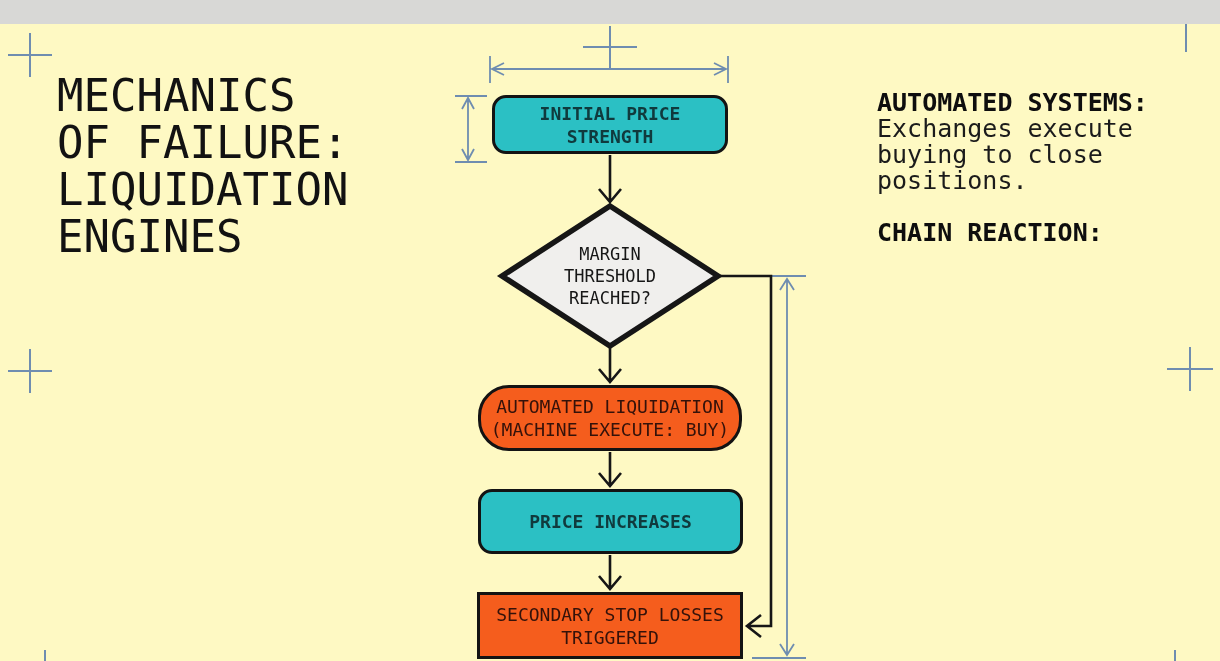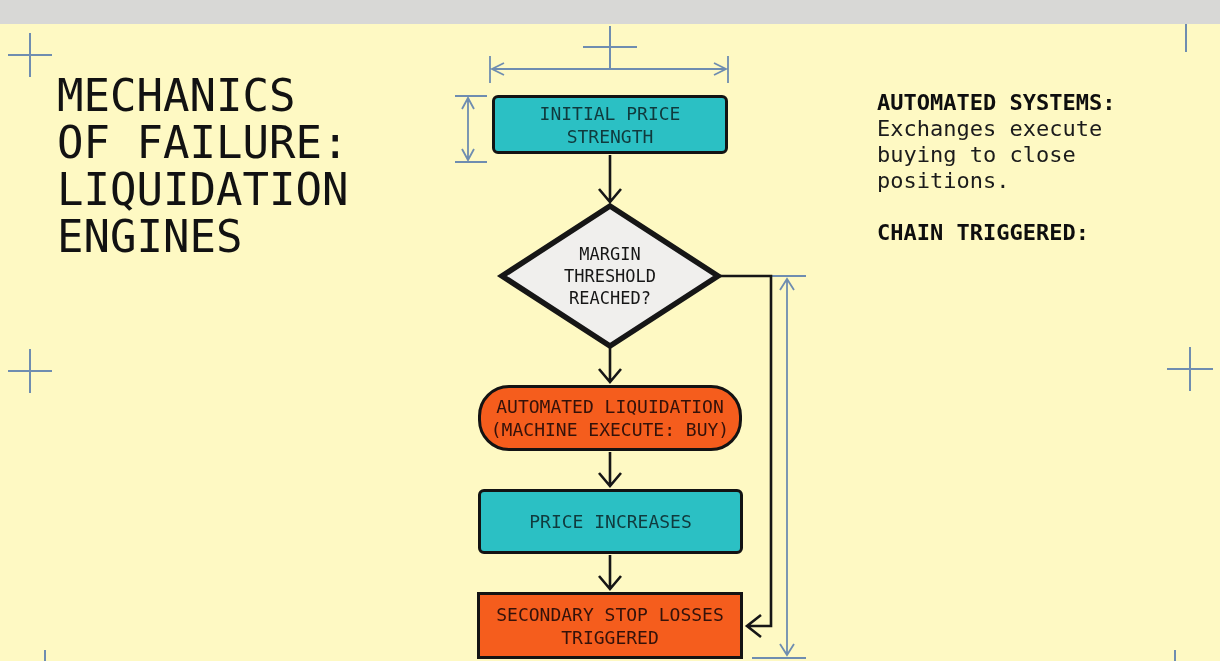--- a/index.html
+++ b/index.html
@@ -18,37 +18,37 @@
     font-size:44px;line-height:47px;font-weight:500;
     color:#121212;white-space:pre-line;letter-spacing:0px;
   }
 
   .node{
     position:absolute;display:flex;align-items:center;justify-content:center;
     text-align:center;border:3px solid #131313;box-sizing:border-box;
     font-size:18px;line-height:23px;font-weight:500;letter-spacing:0px;
     white-space:pre-line;
   }
-  .node.rounded{border-radius:6px;color:#103a3d;}
+  .node.rounded{border-radius:14px;color:#103a3d;font-weight:bold;}
   .node.sharp{color:#34120a;}
 
   .node-initial{left:492px;top:71px;width:236px;height:59px;}
   .node-liquidation{left:478px;top:361px;width:264px;height:66px;}
   .node-price{left:478px;top:465px;width:265px;height:65px;}
   .node-stoploss{left:477px;top:568px;width:266px;height:67px;}
 
   .diamond-label{
     position:absolute;left:520px;top:218px;width:180px;height:68px;
     display:flex;align-items:center;justify-content:center;text-align:center;
     font-size:17px;line-height:22px;font-weight:500;color:#161616;white-space:pre-line;
   }
 
   .annotations{
     position:absolute;left:877px;top:66px;width:300px;
-    font-size:22px;line-height:26px;color:#1b1b1b;
+    font-size:25px;line-height:26px;color:#1b1b1b;
   }
   .annotation-block{margin:0 0 26px 0;}
   .annotation-heading{font-weight:700;color:#0e0e0e;}
   .annotation-body{white-space:pre-line;}
 </style>
 </head>
 <body>
 
 <div class="canvas">
 
@@ -121,17 +121,17 @@
   </div>
 
   <div class="annotations">
     <div class="annotation-block">
       <div class="annotation-heading">AUTOMATED SYSTEMS:</div>
       <div class="annotation-body">Exchanges execute
 buying to close
 positions.</div>
     </div>
     <div class="annotation-block">
-      <div class="annotation-heading">CHAIN TRIGGERED:</div>
+      <div class="annotation-heading">CHAIN REACTION:</div>
     </div>
   </div>
 
 </div>
 
 </body></html>

